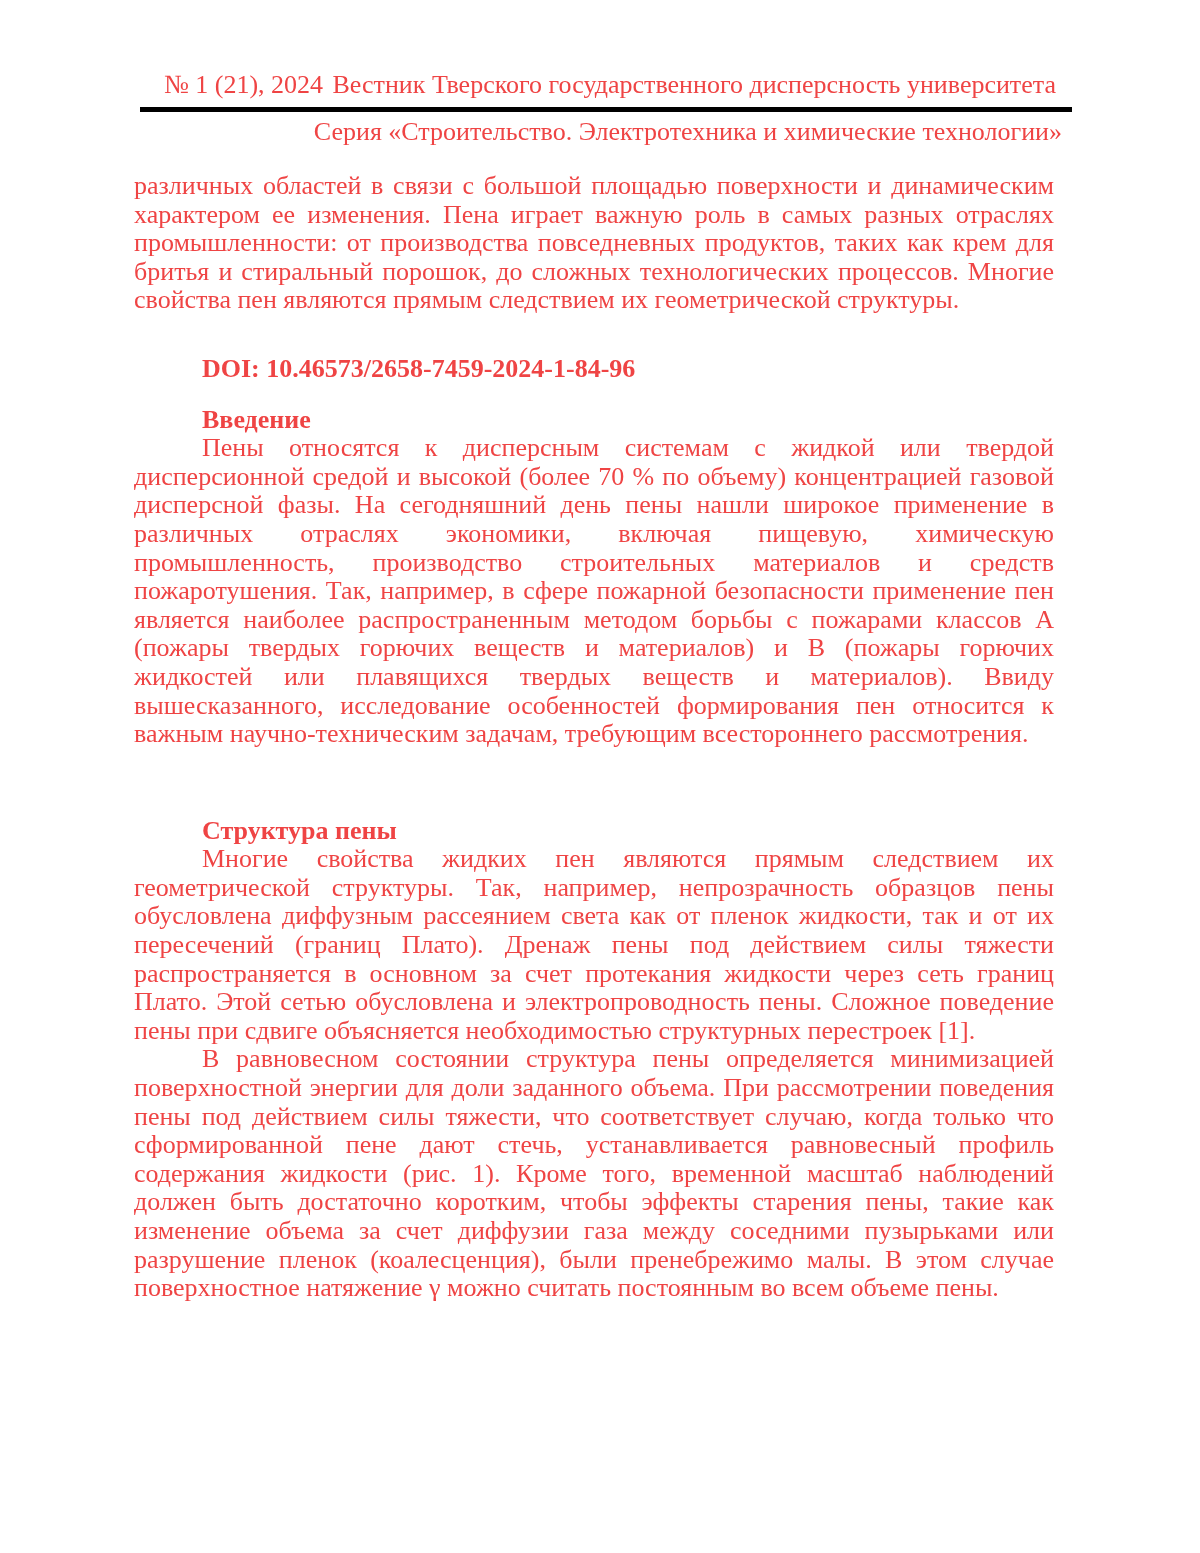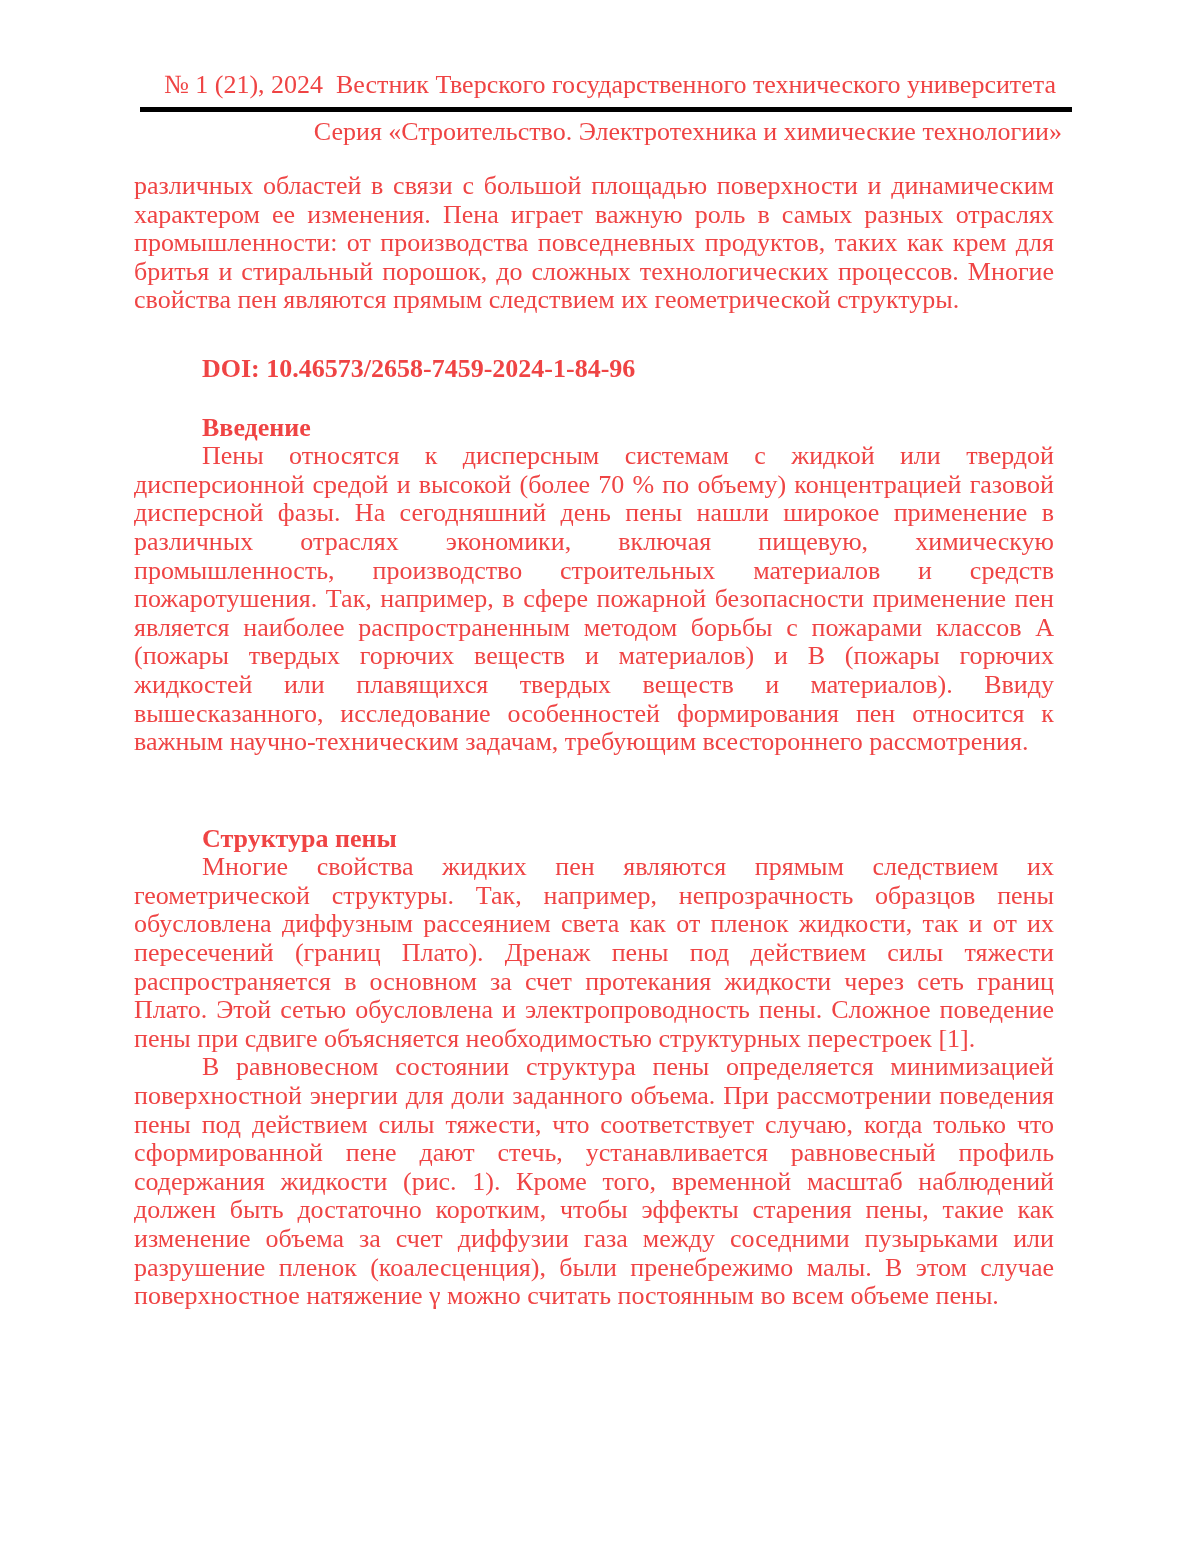--- a/index.html
+++ b/index.html
@@ -50,42 +50,42 @@
   .doi-line {
     font-weight: bold;
     text-align: left !important;
     margin-top: 40px;
   }
   .section-heading {
     font-size: 26px;
     font-weight: bold;
     line-height: 28.6px;
     padding-left: 68px;
-    margin-top: 30px;
+    margin-top: 22px;
   }
   .section-heading.big-gap { margin-top: 68px; }
   .page-footer {
     position: absolute;
     left: 0;
     top: 1448px;
     width: 100%;
     text-align: center;
     font-size: 26px;
   }
   b { font-weight: bold; }
 </style>
 </head>
 <body>
 
 <div class="page">
 
   <header class="page-header">
     <div class="header-top">
       <span>№ 1 (21), 2024</span>
-      <span>Вестник Тверского государственного технического университета</span>
+      <span>Вестник Тверского государственного дисперсность университета</span>
     </div>
     <div class="header-series">Серия «Строительство. Электротехника и химические технологии»</div>
   </header>
 
   <main class="page-main">
     <p class="noindent">различных областей в связи с большой площадью поверхности и динамическим характером ее изменения. Пена играет важную роль в самых разных отраслях промышленности: от производства повседневных продуктов, таких как крем для бритья и стиральный порошок, до сложных технологических процессов. Многие свойства пен являются прямым следствием их геометрической структуры.</p>
 
 
     <p class="doi-line">DOI: 10.46573/2658-7459-2024-1-84-96</p>
 

